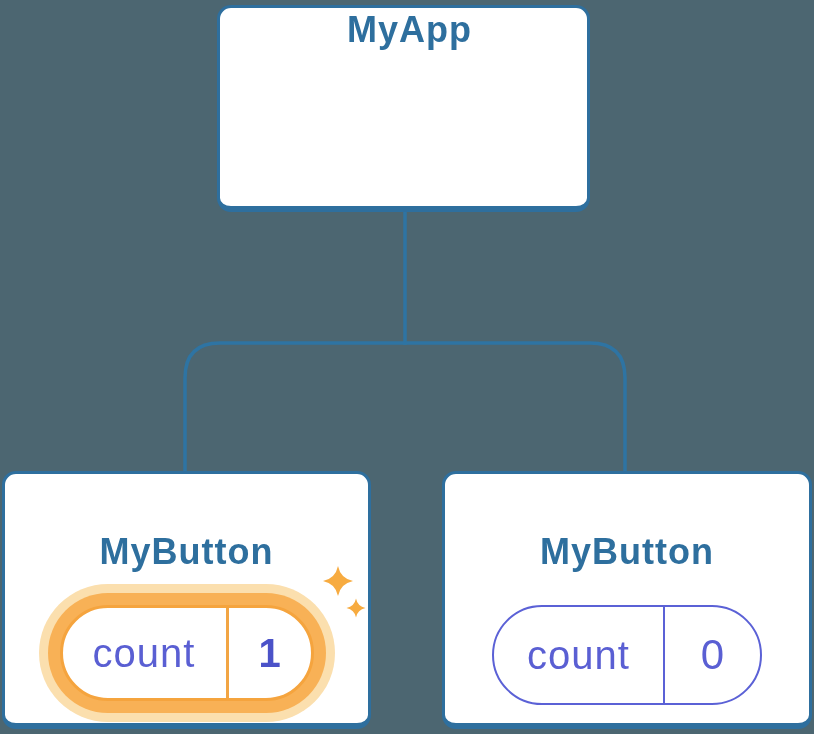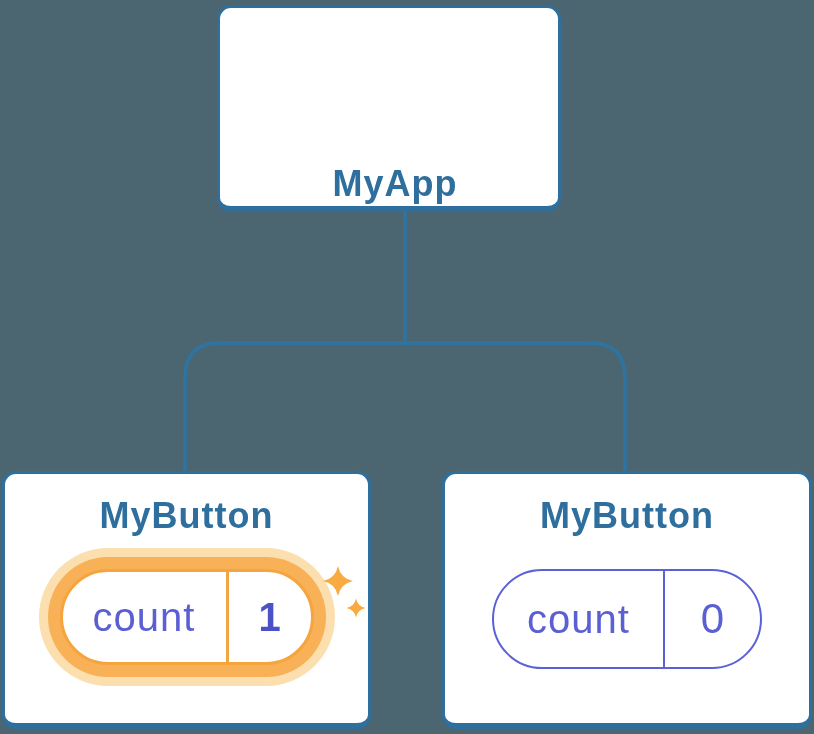--- a/index.html
+++ b/index.html
@@ -25,43 +25,43 @@
     border:3px solid #2e6f9e;
     border-bottom-width:6px;
     border-radius:14px;
     box-sizing:border-box;
     display:flex;
     flex-direction:column;
     align-items:center;
   }
   .node-root{
     left:217px;top:5px;
-    width:344px;height:207px;
-    justify-content:flex-end;
+    width:373px;height:207px;
+    justify-content:flex-start;
     padding-left:12px;
   }
   .node-child-left{
     left:2px;top:471px;
     width:369px;height:258px;
   }
   .node-child-right{
     left:442px;top:471px;
     width:370px;height:258px;
   }
   .node-title{
     color:#2e6f9e;
     font-size:36px;
     font-weight:bold;
     letter-spacing:1px;
     line-height:44px;
     white-space:nowrap;
   }
   .node-child-left .node-title,
   .node-child-right .node-title{
-    margin-top:20px;
+    margin-top:56px;
     text-align:right;
   }
   .pill{
     display:flex;
     align-items:stretch;
     background:#ffffff;
     border-radius:999px;
     box-sizing:border-box;
     margin-top:31px;
     overflow:hidden;

